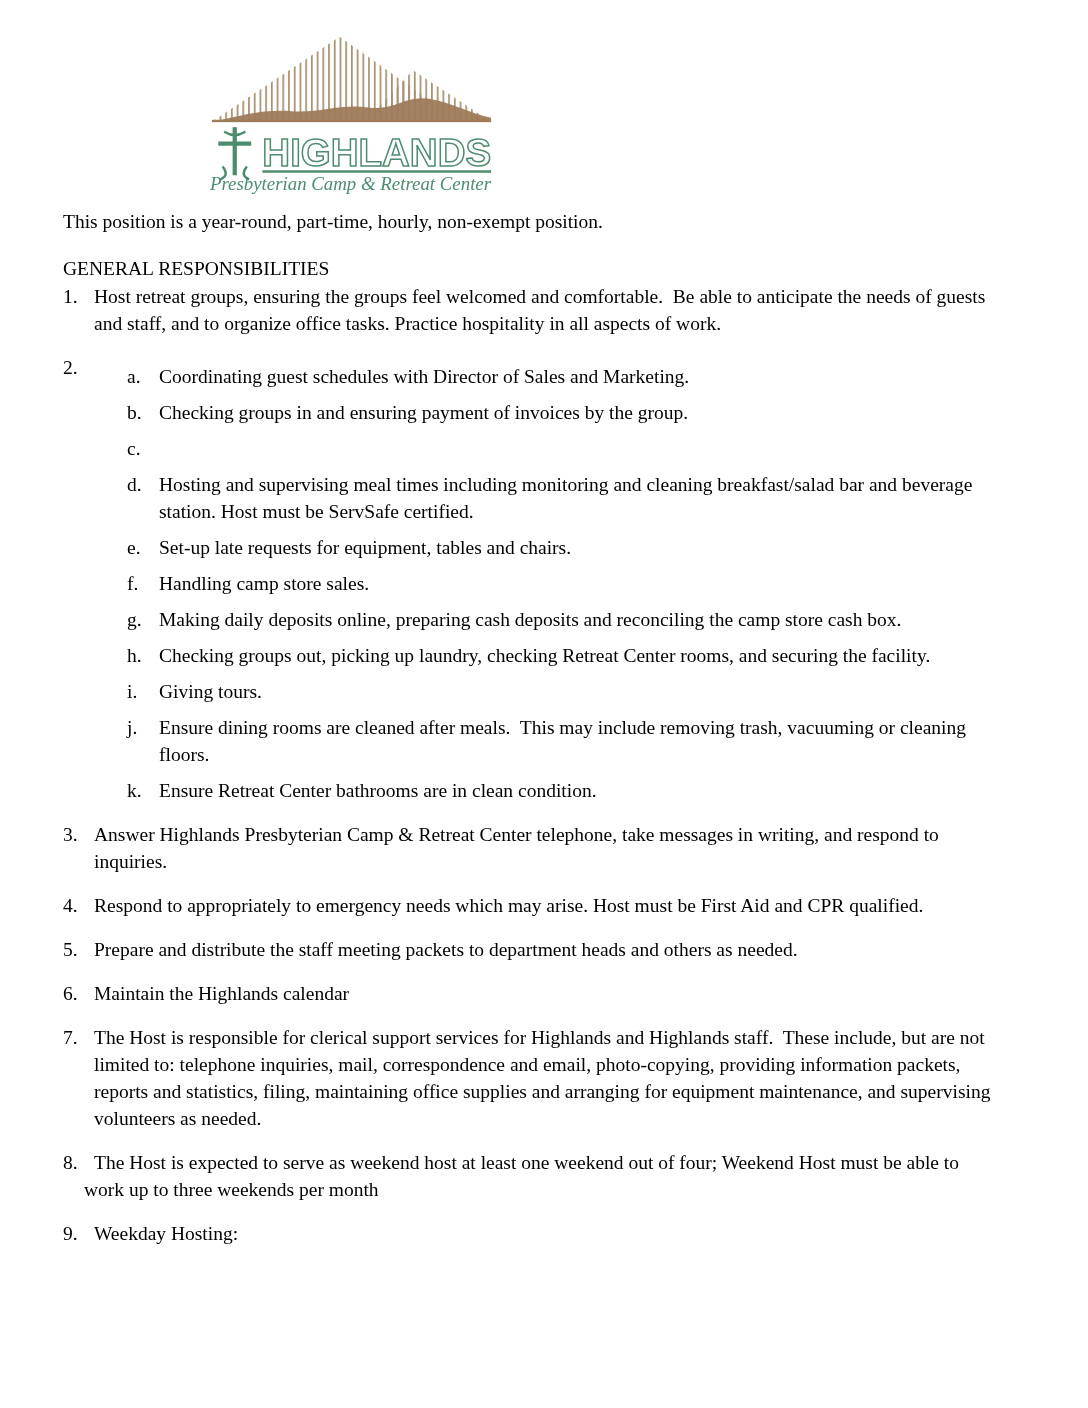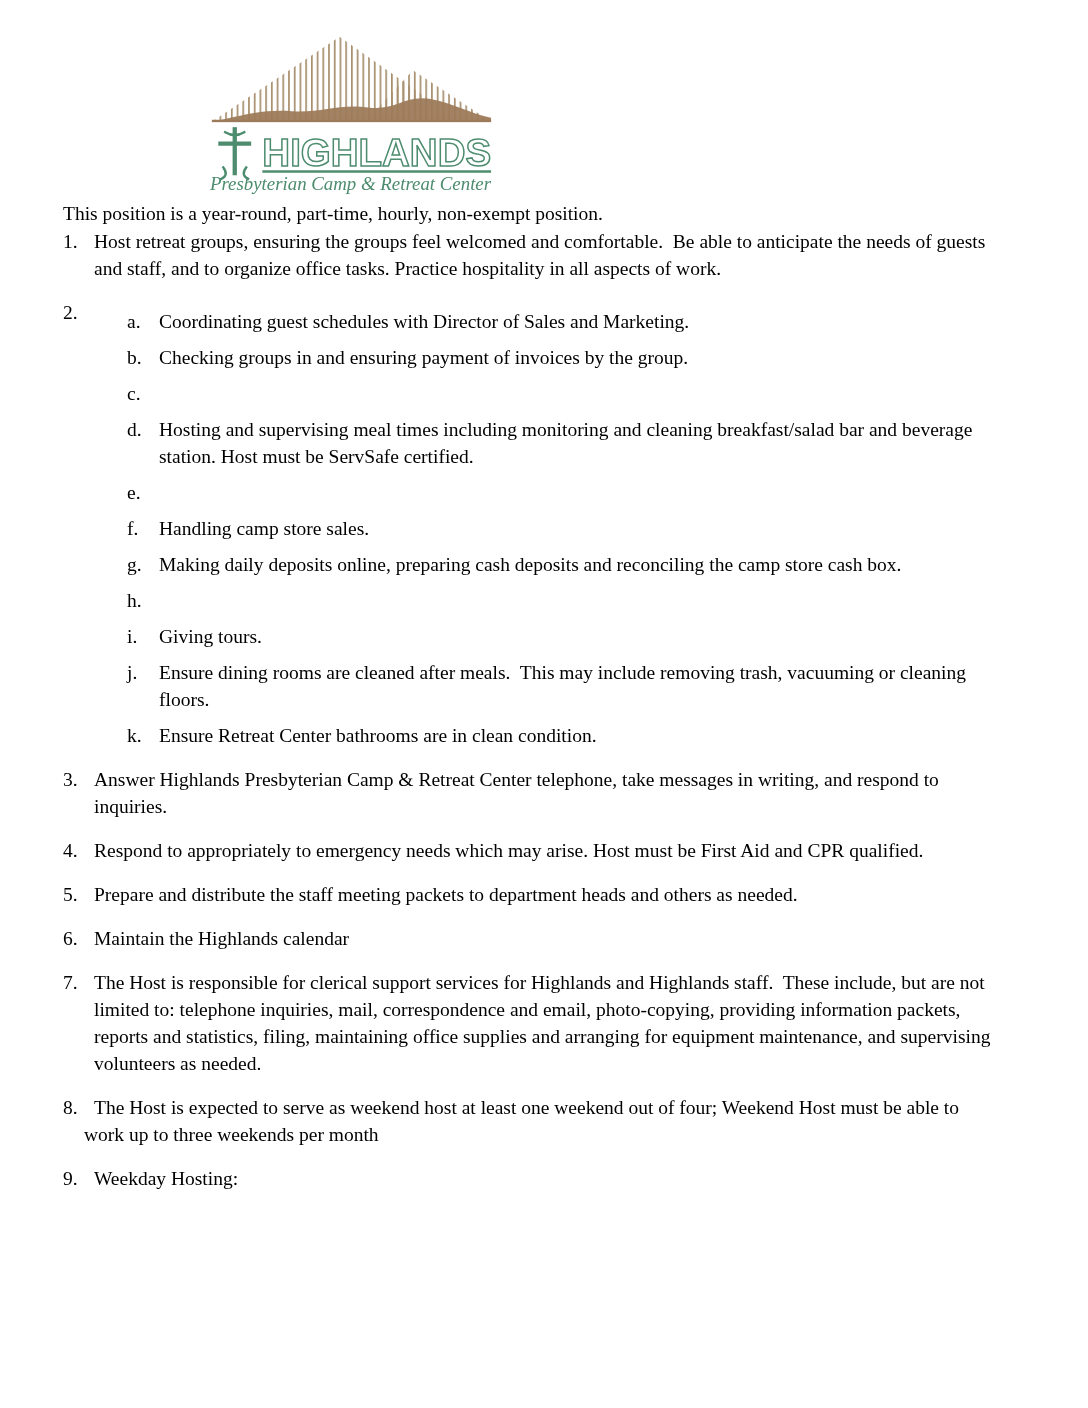--- a/index.html
+++ b/index.html
@@ -12,21 +12,21 @@
     color:#000;
     overflow:hidden;
   }
   
   .logo{position:absolute;left:203px;top:34px;width:296px;height:162px;}
   .logo svg{display:block;width:100%;height:100%;}
   .titleblock{position:absolute;left:497px;top:60px;width:520px;text-align:center;line-height:1.2;}
   .doc-title{font-size:20px;font-weight:normal;}
   .doc-subtitle{font-size:20px;font-weight:bold;margin-top:4px;}
   
-  .content{position:absolute;left:63px;top:200px;width:968px;font-size:19.5px;line-height:27px;}
+  .content{position:absolute;left:63px;top:208px;width:968px;font-size:19.5px;line-height:27px;}
   .intro{margin:0;white-space:pre-wrap;}
   .section-heading{margin:20px 0 0 0;font-size:19.5px;font-weight:normal;line-height:27px;}
   .items{margin:0;}
   .item{display:flex;margin-top:17px;}
   .items .item:first-of-type{margin-top:1px;}
   .item > .marker{width:31px;flex:none;}
   .item-body{flex:1;min-width:0;}
   .text{margin:0;max-width:900px;white-space:pre-wrap;}
   .outdent{margin-left:-10px;text-indent:10px;}
   .sublist{margin:0 0 0 33px;}
@@ -70,20 +70,21 @@
 
       <text x="2" y="164" font-family="Liberation Serif, serif" font-style="italic" font-size="19" textLength="295" lengthAdjust="spacingAndGlyphs" fill="#4d8c6e">Presbyterian Camp &amp; Retreat Center</text>
     </svg>
   </div>
 
 
   <div class="content">
 
     <p class="intro">This position is a year-round, part-time, hourly, non-exempt position.</p>
 
+    <h2 class="section-heading">GENERAL RESPONSIBILITIES</h2>
 
     <div class="items">
 
       <div class="item">
         <span class="marker">1.</span>
         <div class="item-body">
             <p class="text">Host retreat groups, ensuring the groups feel welcomed and comfortable.  Be able to anticipate the needs of guests and staff, and to organize office tasks. Practice hospitality in all aspects of work.</p>
           </div>
       </div>
 
@@ -101,31 +102,33 @@
             </div>
             <div class="sub">
               <span class="marker">c.</span>
             </div>
             <div class="sub">
               <span class="marker">d.</span>
               <p class="text">Hosting and supervising meal times including monitoring and cleaning breakfast/salad bar and beverage station. Host must be ServSafe certified.</p>
             </div>
             <div class="sub">
               <span class="marker">e.</span>
+              <p class="text">Set-up late requests for equipment, tables and chairs.</p>
             </div>
             <div class="sub">
               <span class="marker">f.</span>
               <p class="text">Handling camp store sales.</p>
             </div>
             <div class="sub">
               <span class="marker">g.</span>
               <p class="text">Making daily deposits online, preparing cash deposits and reconciling the camp store cash box.</p>
             </div>
             <div class="sub">
               <span class="marker">h.</span>
+              <p class="text">Checking groups out, picking up laundry, checking Retreat Center rooms, and securing the facility.</p>
             </div>
             <div class="sub">
               <span class="marker">i.</span>
               <p class="text">Giving tours.</p>
             </div>
             <div class="sub">
               <span class="marker">j.</span>
               <p class="text">Ensure dining rooms are cleaned after meals.  This may include removing trash, vacuuming or cleaning floors.</p>
             </div>
             <div class="sub">

